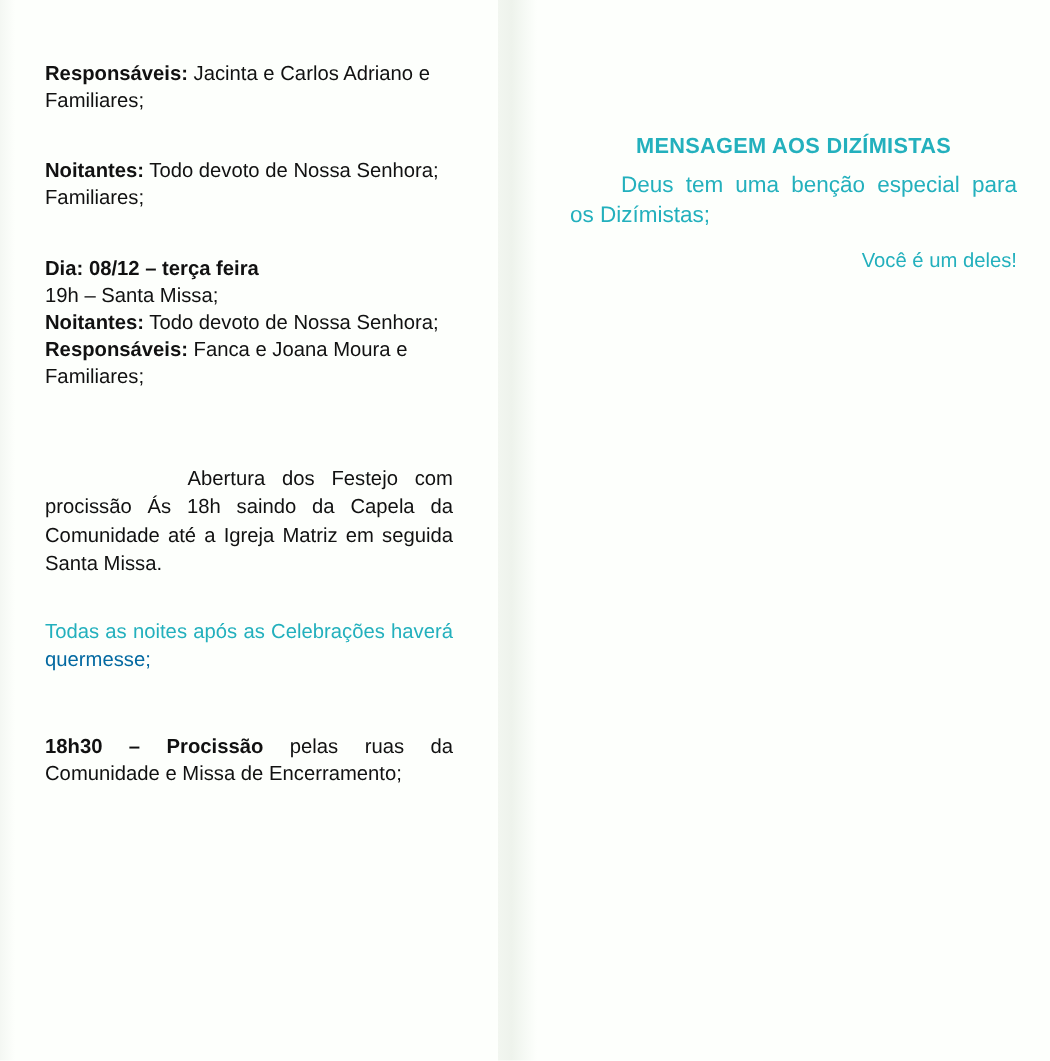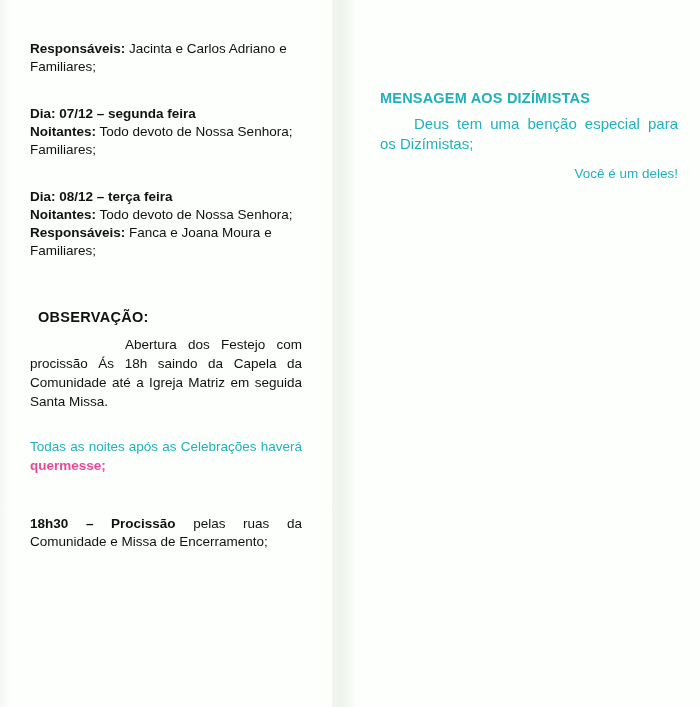--- a/index.html
+++ b/index.html
@@ -93,33 +93,34 @@
   .teal {
     color: #23b0bd;
   }
   .teal-block {
     font-size: 13.5px;
     line-height: 19px;
     text-align: justify;
     margin: 0;
   }
   .teal-bold {
-    font-weight: bold;
-    color: #ec4899;
+    font-weight: normal;
+    color: #0369a1;
   }
 
   .spacer-20 { height: 20px; }
   .spacer-26 { height: 26px; }
   .spacer-34 { height: 34px; }
   .spacer-14 { height: 14px; }
 
   .msg-title {
     color: #23b0bd;
     font-weight: bold;
     font-size: 14.5px;
+    text-align: center;
     letter-spacing: 0.2px;
     margin: 0 0 8px 0;
   }
   .msg-body {
     color: #23b0bd;
     font-size: 15px;
     line-height: 20px;
     text-align: justify;
     text-indent: 34px;
     margin: 0 0 10px 0;
@@ -147,50 +148,49 @@
       </span>
       <span class="line">
         <span>Familiares;</span>
       </span>
     </div>
 
     <div class="spacer-14"></div>
 
     <div class="block para">
       <span class="line">
-        <span class="lbl">Dia: 07/12 – segunda feira</span>
-      </span>
-      <span class="line">
         <span class="lbl">Noitantes:</span><span> Todo devoto de Nossa Senhora;</span>
       </span>
       <span class="line">
         <span>Familiares;</span>
       </span>
     </div>
 
     <div class="spacer-14"></div>
 
     <div class="block para">
       <span class="line">
         <span class="lbl">Dia: 08/12 – terça feira</span>
       </span>
       <span class="line">
+        <span>19h – Santa Missa;</span>
+      </span>
+      <span class="line">
         <span class="lbl">Noitantes:</span><span> Todo devoto de Nossa Senhora;</span>
       </span>
       <span class="line">
         <span class="lbl">Responsáveis:</span><span> Fanca e Joana Moura  e</span>
       </span>
       <span class="line">
         <span>Familiares;</span>
       </span>
     </div>
 
     <div class="spacer-34"></div>
 
-    <div class="obs-title">OBSERVAÇÃO:</div>
     <div class="obs-body">Abertura dos Festejo com procissão Ás 18h saindo da Capela da Comunidade até a Igreja Matriz em seguida Santa Missa.</div>
 
     <div class="spacer-26"></div>
 
     <div class="teal-block">
       <span class="teal">Todas as noites após as Celebrações haverá </span><span class="teal-bold">quermesse;</span>
     </div>
 
     <div class="spacer-20"></div>
 

